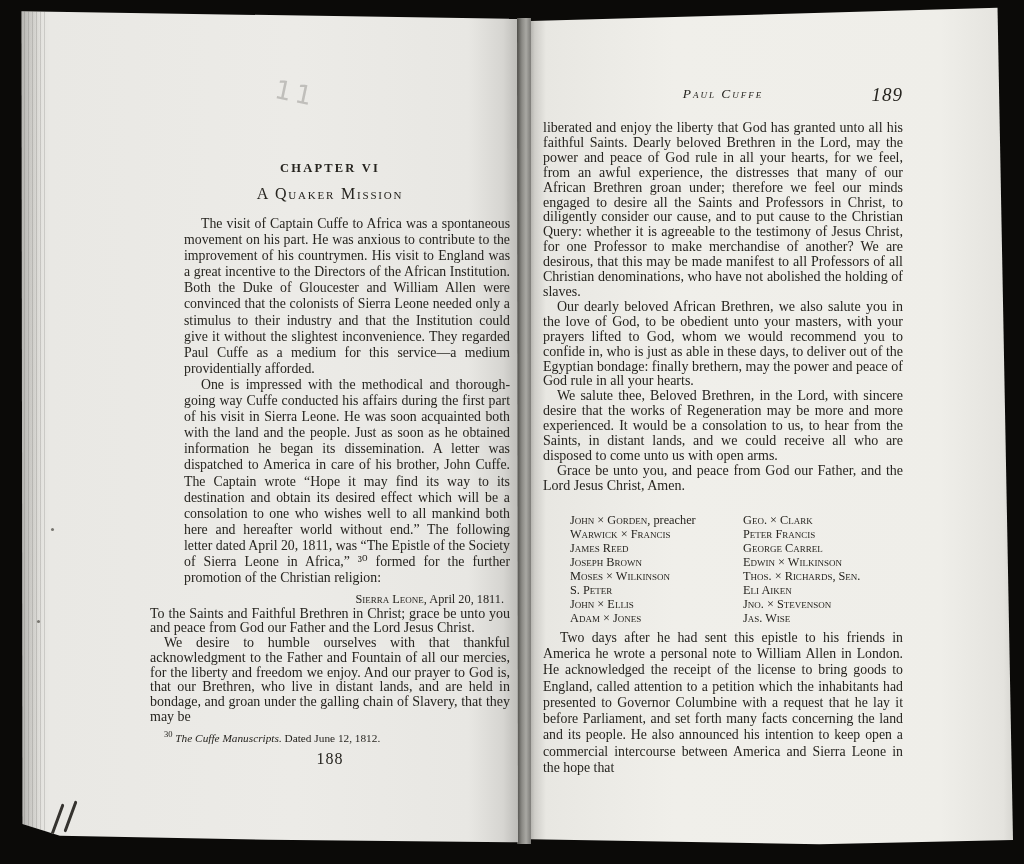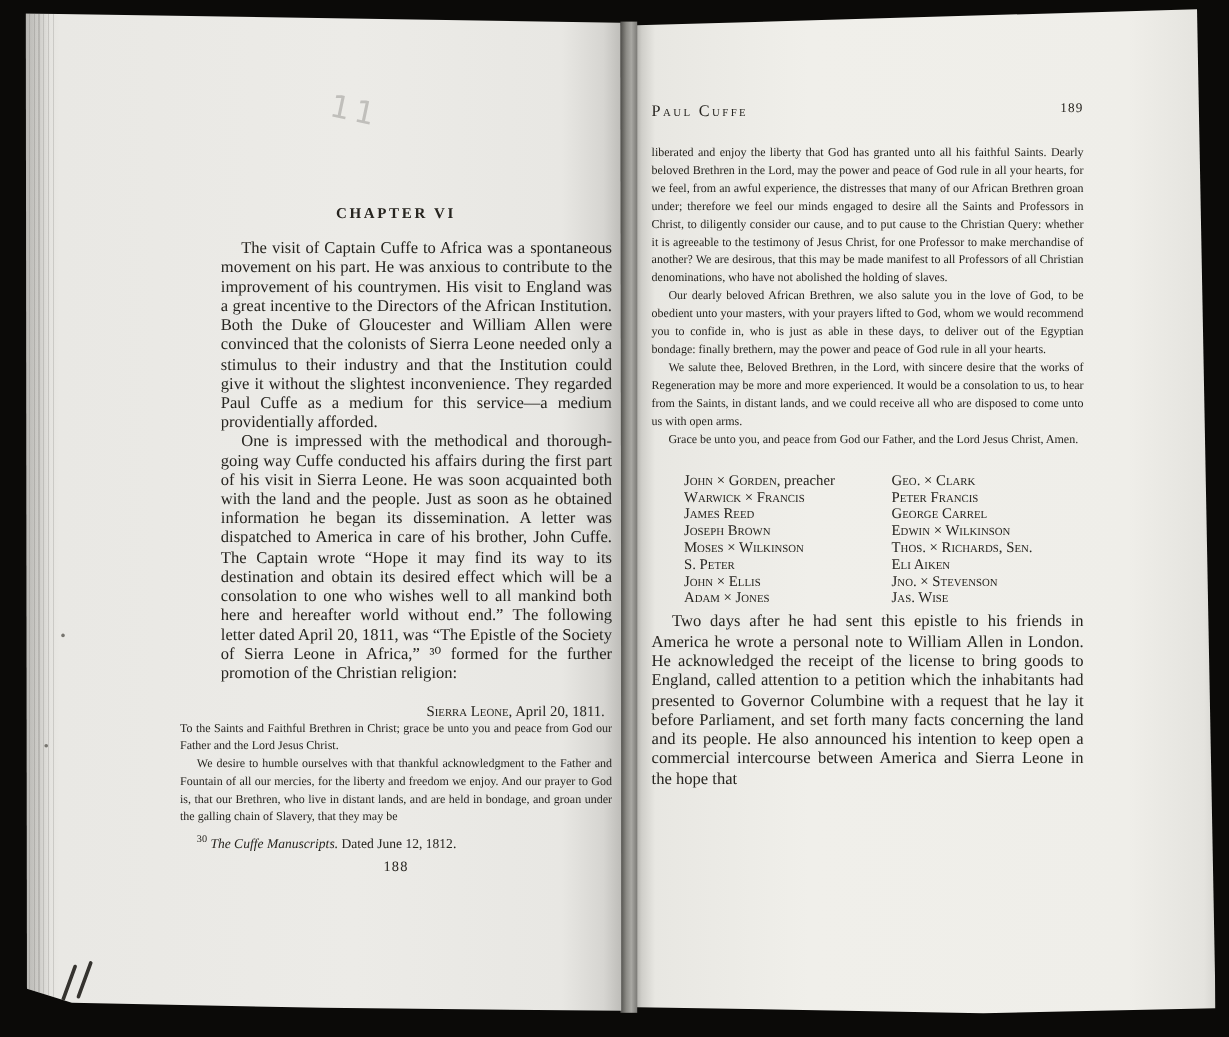--- a/index.html
+++ b/index.html
@@ -26,38 +26,38 @@
     background:
       linear-gradient(to right,rgba(70,68,64,0.25),rgba(70,68,64,0) 85%),
       repeating-linear-gradient(90deg,rgba(60,58,54,0.16) 0px,rgba(60,58,54,0.16) 1px,rgba(0,0,0,0) 1px,rgba(0,0,0,0) 4px);
   }
   .page-right{
     left:529px;top:6px;width:484px;height:840px;
     background:linear-gradient(to right,#a9a8a3 0%,#cfcec9 1.2%,#e8e7e2 3.5%,#f0efea 30%,#efeee9 85%,#e4e3de 98%,#d7d6d1 100%);
     clip-path:polygon(0.4% 1.8%, 96.8% 0.2%, 100% 99.3%, 60% 99.8%, 0.4% 99.2%);
   }
   
-  .lp-content{position:absolute;left:130px;top:14px;width:360px;padding-top:149px;}
+  .lp-content{position:absolute;left:130px;top:4px;width:360px;padding-top:149px;}
   .chapter-heading{margin:0;text-align:center;font-size:12.5px;font-weight:bold;letter-spacing:2.2px;}
   .chapter-title{margin:9px 0 0 0;text-align:center;font-variant:small-caps;font-weight:normal;font-size:16px;letter-spacing:1.8px;}
   .lp-paras{margin-top:13px;margin-left:34px;}
   .body-para{margin:0;font-size:13.8px;line-height:16.1px;text-align:justify;text-indent:17px;}
-  .dateline{margin-top:17px;font-size:12.3px;line-height:14.6px;text-align:right;padding-right:6px;}
+  .dateline{margin-top:6px;font-size:12.3px;line-height:14.6px;text-align:right;padding-right:6px;}
   .sc{font-variant:small-caps;}
-  .letter-para{margin:0;font-size:10px;line-height:14.7px;text-align:justify;}
+  .letter-para{margin:0;font-size:14px;line-height:14.7px;text-align:justify;}
   .letter-para.indent{text-indent:14px;}
   .footnote{margin:4px 0 0 0;font-size:11.3px;line-height:13.5px;text-indent:14px;}
   .footnote sup{font-size:8.5px;text-align:center;}
   .footnote i{font-style:italic;}
-  .pagenum{margin-top:4px;text-align:center;font-size:12px;letter-spacing:1px;}
+  .pagenum{margin-top:4px;text-align:center;font-size:16px;letter-spacing:1px;}
   
   .rp-content{position:absolute;left:14px;top:0;width:360px;padding-top:78px;}
-  .rp-header{position:relative;}
+  .rp-header{position:relative;text-align:center;font-style:italic;}
   .running-title{font-variant:small-caps;font-size:13.5px;letter-spacing:2px;}
-  .running-pagenum{position:absolute;right:0;top:0;font-size:11px;letter-spacing:1px;}
+  .running-pagenum{position:absolute;right:0;top:0;font-size:19px;letter-spacing:1px;}
   .rp-letter{margin-top:19px;}
   .rp-letter .letter-para{line-height:14.9px;}
   .signatures{display:flex;margin-top:19px;font-size:12.3px;line-height:14px;}
   .sig-col-left{margin-left:27px;width:173px;}
   .sig-col-right{flex:1;}
   .sig-row{white-space:nowrap;}
   .sc-name{font-variant:small-caps;}
   .sig-suffix{font-variant:normal;}
   .closing-para{margin:5px 0 0 0;font-size:13.8px;line-height:16.3px;text-align:justify;text-indent:17px;}
   
@@ -81,20 +81,21 @@
 
 <div class="page page-left">
   <div class="edge-stack"></div>
   <div class="speck a"></div>
   <div class="speck b"></div>
 
   <div class="pencil-mark">11</div>
 
   <div class="lp-content">
     <h3 class="chapter-heading">CHAPTER VI</h3>
+    <h2 class="chapter-title">A Quaker Mission</h2>
 
     <div class="lp-paras">
         <p class="body-para">The visit of Captain Cuffe to Africa was a spontaneous movement on his part.  He was anxious to contribute to the improvement of his countrymen.  His visit to England was a great incentive to the Directors of the African Institution.  Both the Duke of Gloucester and William Allen were convinced that the colonists of Sierra Leone needed only a stimulus to their industry and that the Institution could give it without the slightest inconvenience.  They regarded Paul Cuffe as a medium for this service—a medium providentially afforded.</p>
         <p class="body-para">One is impressed with the methodical and thorough-going way Cuffe conducted his affairs during the first part of his visit in Sierra Leone.  He was soon acquainted both with the land and the people.  Just as soon as he obtained information he began its dissemination.  A letter was dispatched to America in care of his brother, John Cuffe. The Captain wrote “Hope it may find its way to its destination and obtain its desired effect which will be a consolation to one who wishes well to all mankind both here and hereafter world without end.”  The following letter dated April 20, 1811, was “The Epistle of the Society of Sierra Leone in Africa,” ³⁰ formed for the further promotion of the Christian religion:</p>
       </div>
 
     <div class="dateline">
       <span class="sc">Sierra Leone,</span><span> April 20, 1811.</span>
     </div>
     <p class="letter-para">To the Saints and Faithful Brethren in Christ; grace be unto you and peace from God our Father and the Lord Jesus Christ.</p>

